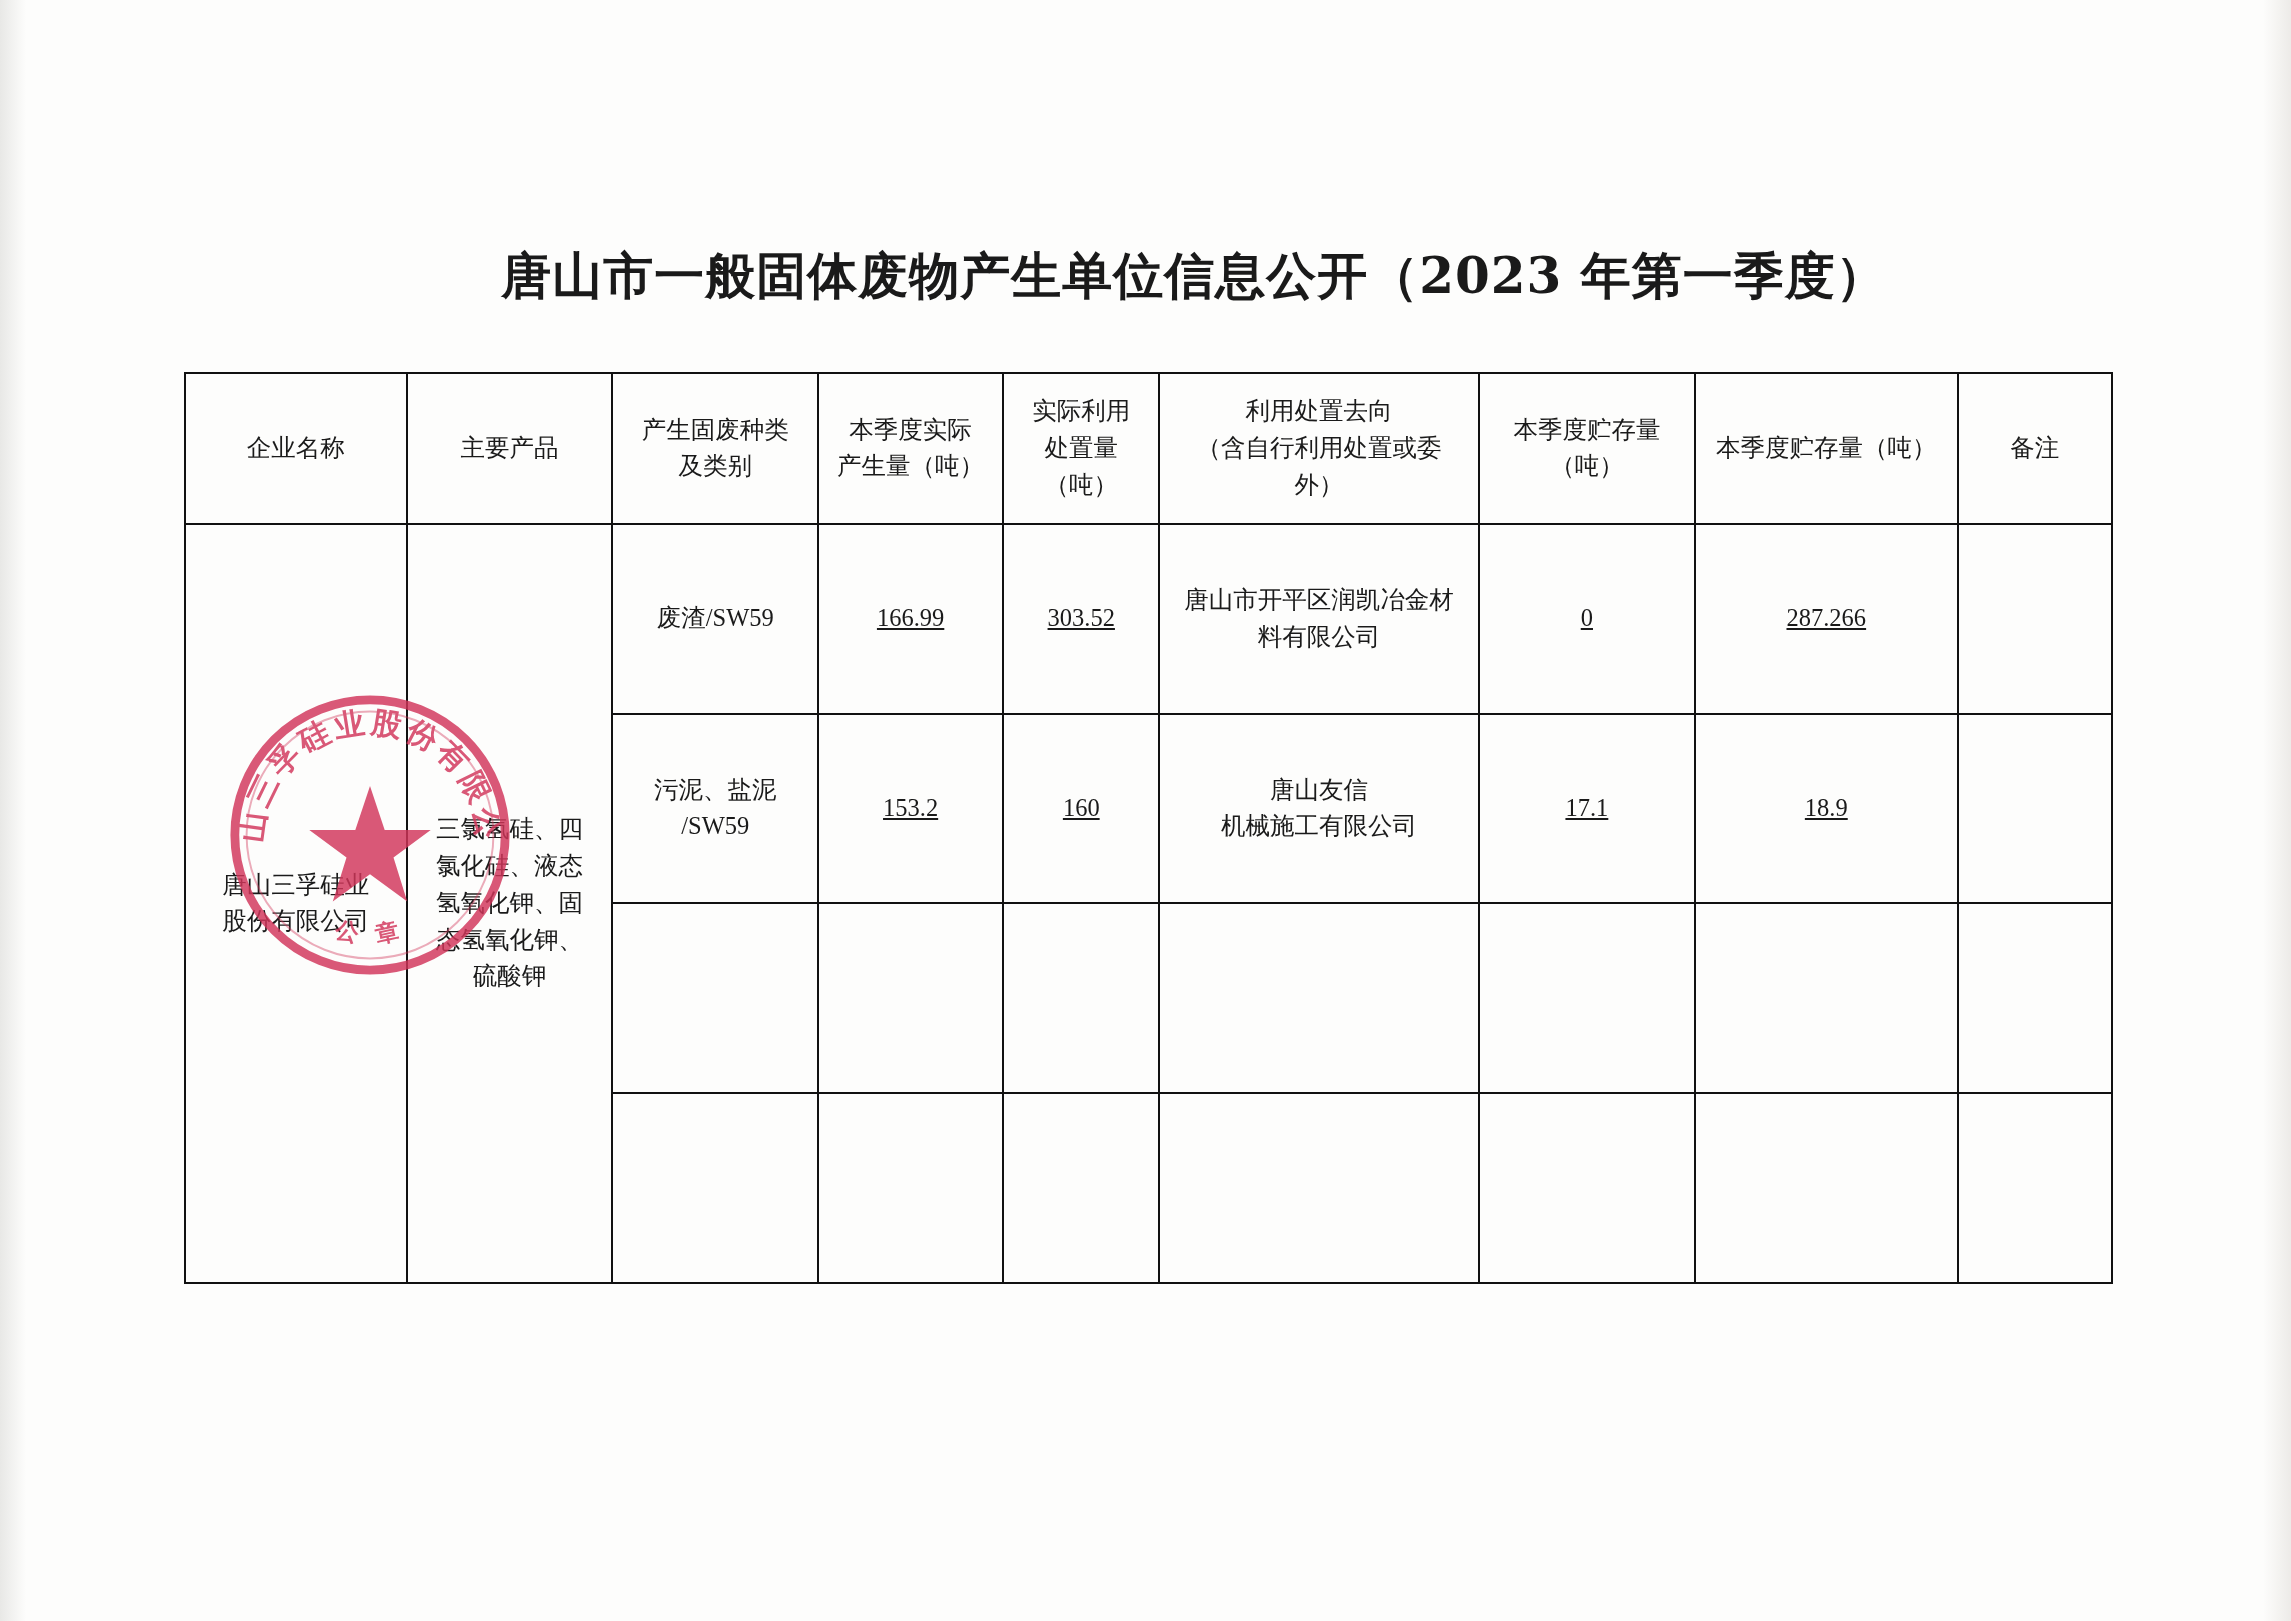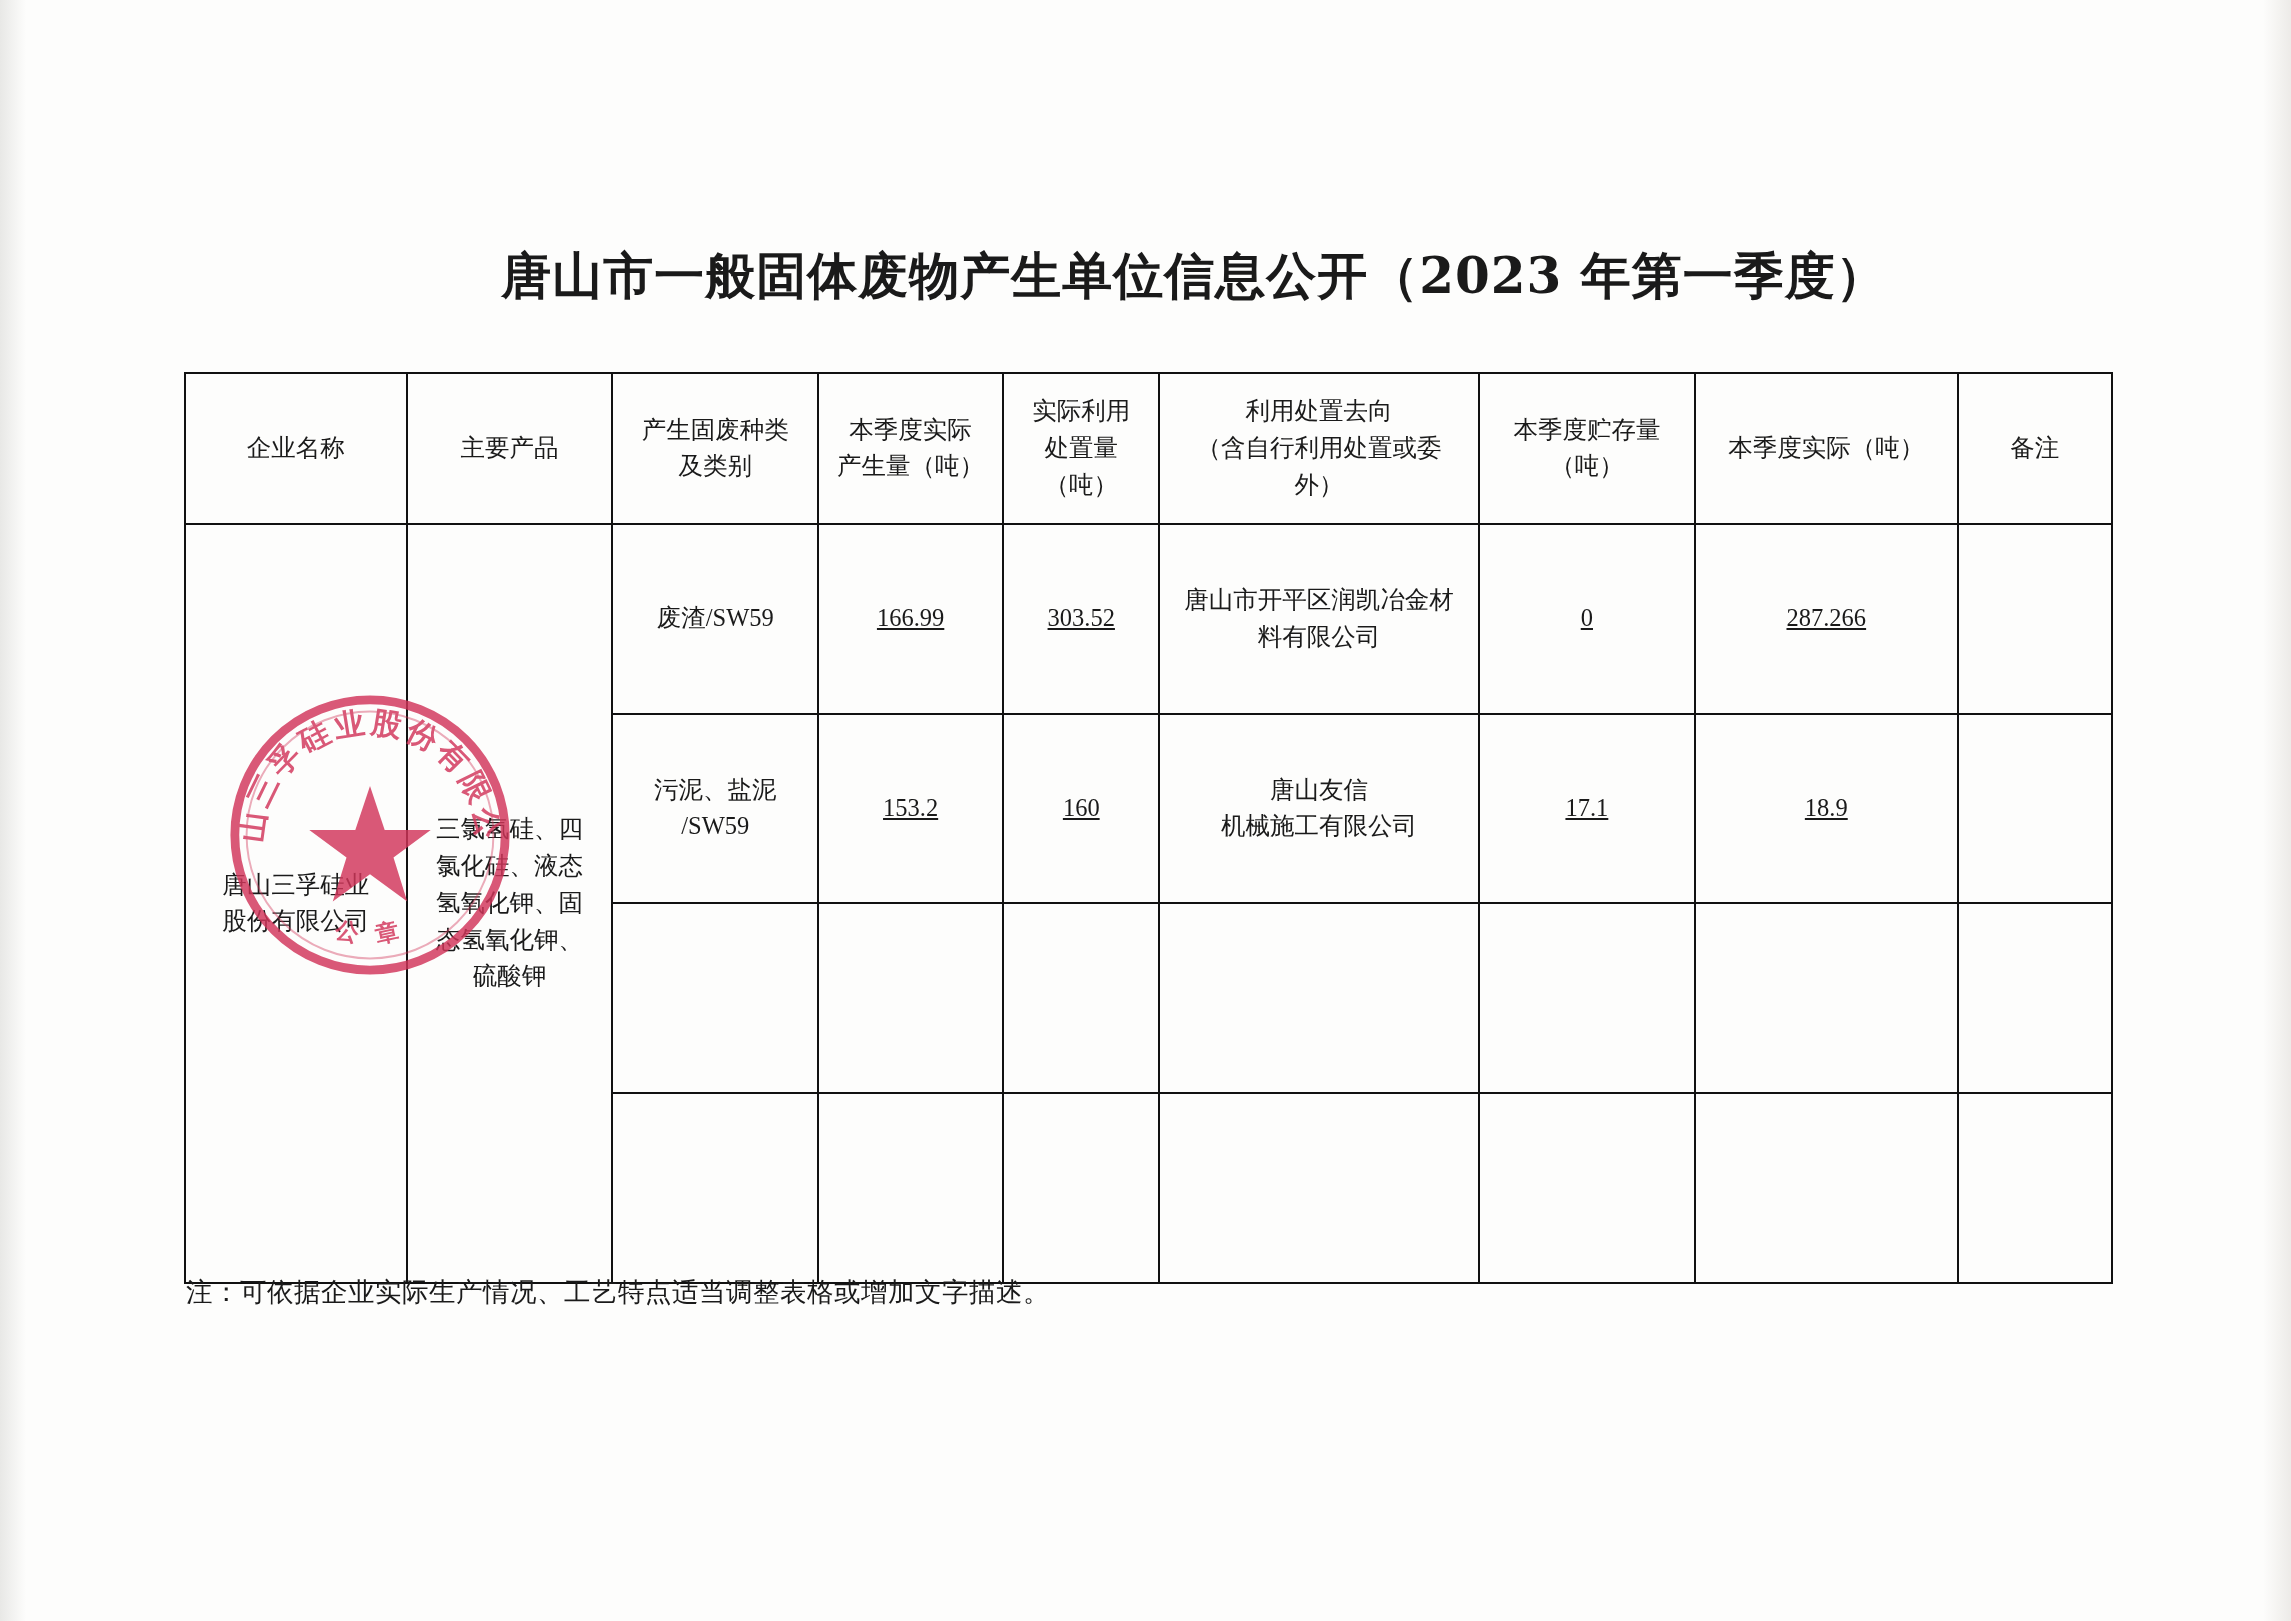--- a/index.html
+++ b/index.html
@@ -159,21 +159,21 @@
           <td class="cell-multi">本季度实际
 产生量（吨）</td>
           <td class="cell-multi">实际利用
 处置量
 （吨）</td>
           <td class="cell-multi">利用处置去向
 （含自行利用处置或委
 外）</td>
           <td class="cell-multi">本季度贮存量
 （吨）</td>
-          <td class="cell-multi">本季度实际（吨）</td>
+          <td class="cell-multi">本季度贮存量（吨）</td>
           <td class="cell-multi">备注</td>
         </tr>
       </thead>
       <tbody>
         <tr class="row-data">
           <td class="company-cell" rowspan="4">唐山三孚硅业
 股份有限公司</td>
           <td class="product-cell" rowspan="4">三氯氢硅、四
 氯化硅、液态
 氢氧化钾、固
@@ -230,16 +230,15 @@
         <textPath href="#sealTopArc" startOffset="50%" text-anchor="middle">唐山三孚硅业股份有限公司</textPath>
       </text>
       <path id="sealBotArc" d="M 52 196 A 104 104 0 0 0 240 196" fill="none"></path>
       <text font-family="'DejaVu Serif','Liberation Serif',serif" font-size="24" fill="#d2355a" font-weight="bold" letter-spacing="6">
         <textPath href="#sealBotArc" startOffset="50%" text-anchor="middle">公 章</textPath>
       </text>
       <polygon points="146,96 161,141 208,141 170,169 184,214 146,186 108,214 122,169 84,141 131,141" fill="#d2355a"></polygon>
     </svg>
   </div>
 
-  <div class="note">注：可依据企业实际生产情况、工艺特点适当调整表格或增加文字描述。</div>
 
 </div>
 
 
 </body></html>

